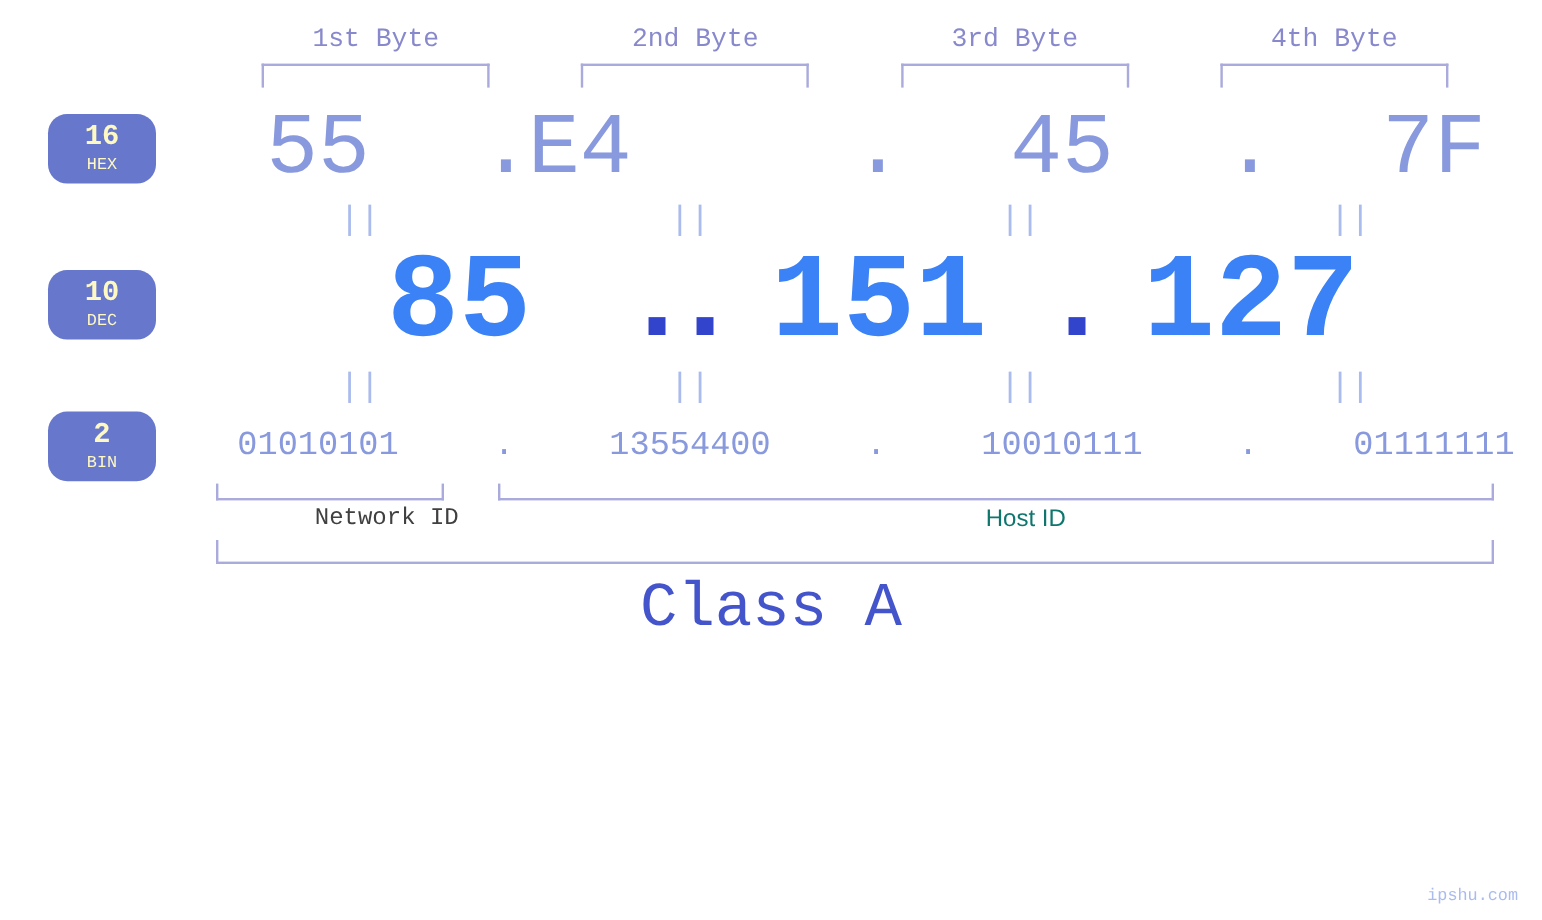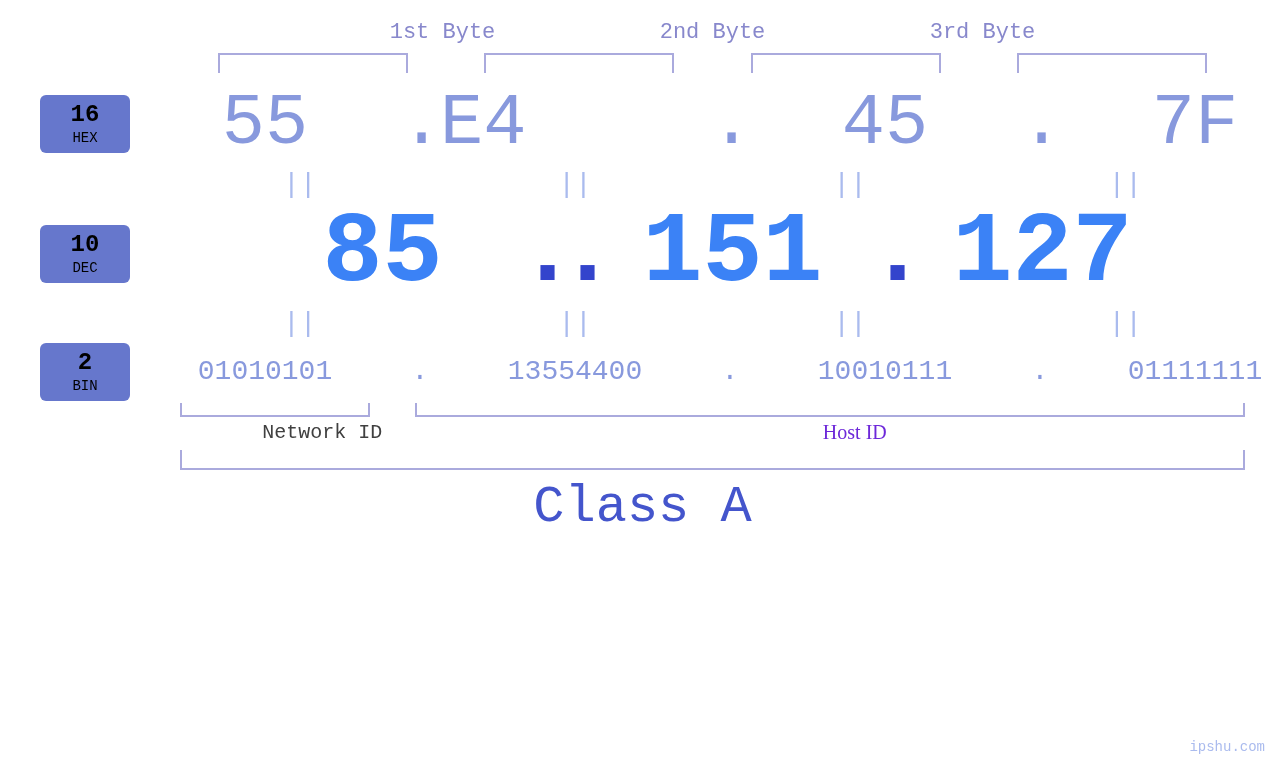--- a/index.html
+++ b/index.html
@@ -59,22 +59,22 @@
       width: 190px;
       height: 20px;
       border-top: 2px solid #aaaadd;
       border-left: 2px solid #aaaadd;
       border-right: 2px solid #aaaadd;
     }
 
     
     .badge {
       background: #6677cc;
-      color: #000000;
-      border-radius: 6px;
+      color: #fef9c3;
+      border-radius: 16px;
       padding: 6px 12px;
       text-align: center;
       font-weight: bold;
       font-size: 20px;
       line-height: 1.2;
       width: 90px;
       display: flex;
       flex-direction: column;
       align-items: center;
       justify-content: center;
@@ -168,23 +168,23 @@
       width: 310px;
       text-align: center;
       color: #404040;
       font-size: 20px;
       font-family: 'Courier New', monospace;
     }
 
     .host-id-section {
       width: 850px;
       text-align: center;
-      color: #6d28d9;
+      color: #0f766e;
       font-size: 20px;
-      font-family: Liberation Serif, serif;
+      font-family: Liberation Sans, sans-serif;
     }
 
     
     .bottom-full-bracket {
       display: flex;
       width: 100%;
       padding-left: 140px;
       justify-content: center;
       margin-top: 6px;
     }
@@ -283,20 +283,21 @@
   </style>
 </head>
 <body>
 
 <div class="main-container">
 
   <div class="byte-headers">
     <div class="byte-header">1st Byte</div>
     <div class="byte-header">2nd Byte</div>
     <div class="byte-header">3rd Byte</div>
+    <div class="byte-header">4th Byte</div>
   </div>
 
   <div class="top-brackets">
     <div class="bracket-cell">
         <div class="bracket-top"></div>
       </div>
     <div class="bracket-cell">
         <div class="bracket-top"></div>
       </div>
     <div class="bracket-cell">

